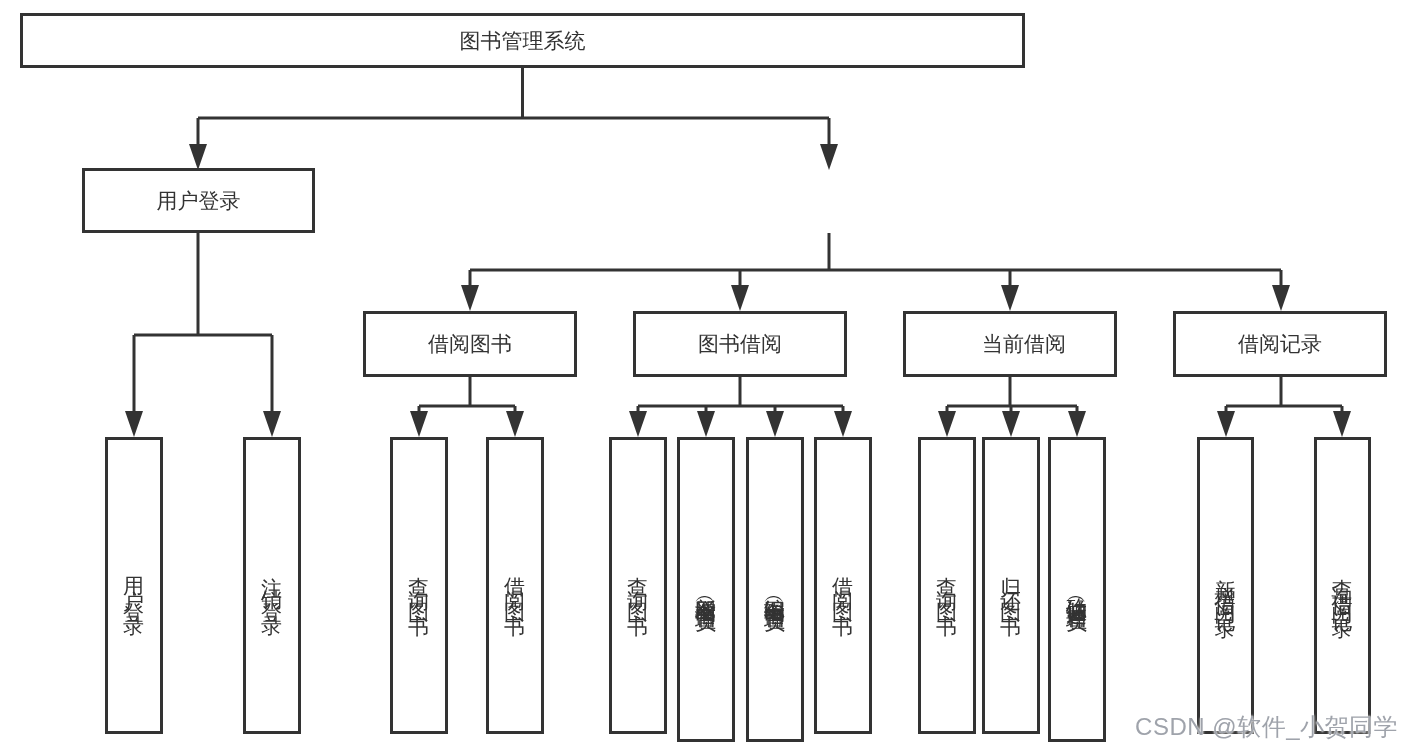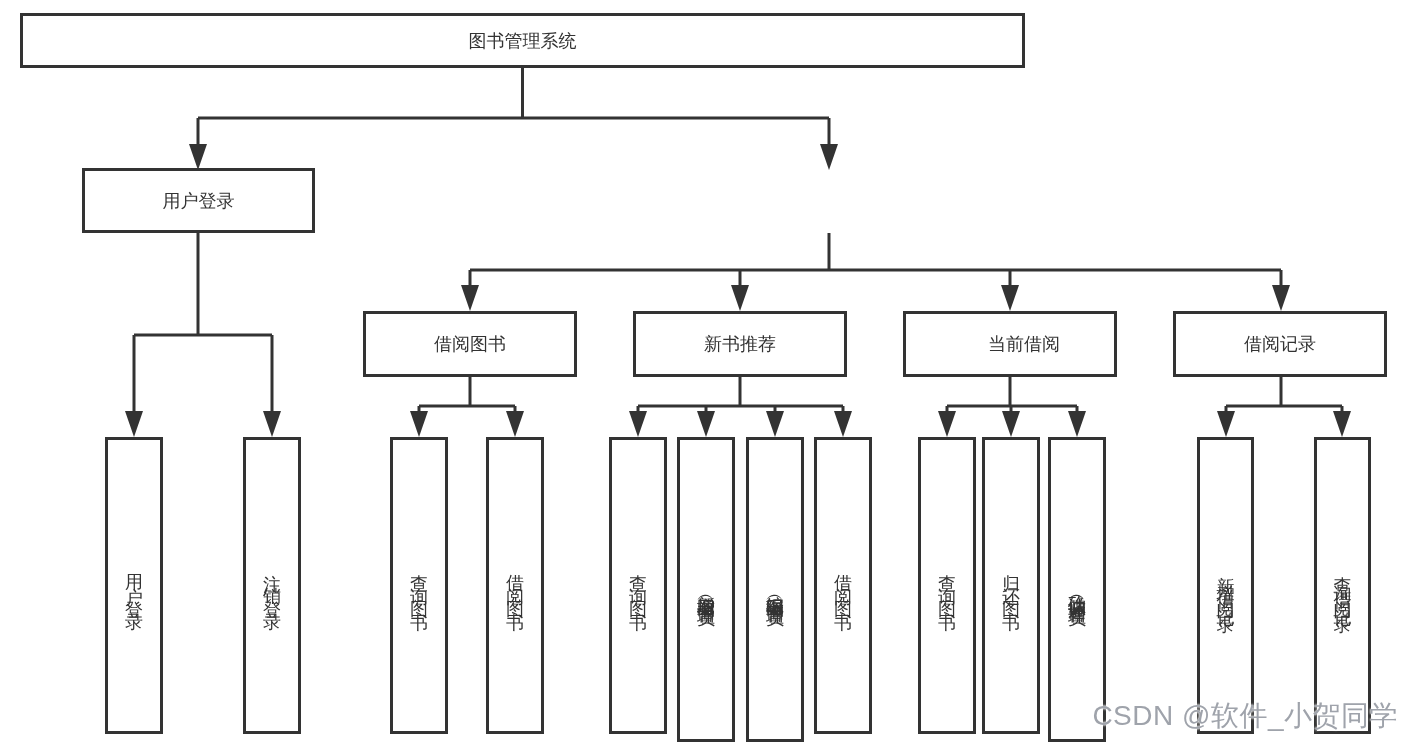--- a/index.html
+++ b/index.html
@@ -19,36 +19,36 @@
   svg.wires { position: absolute; left: 0; top: 0; z-index: 1; }
   .ln { fill: none; stroke: var(--line); stroke-width: 3; }
   .ar { fill: var(--line); stroke: none; }
   .box {
     position: absolute; z-index: 2;
     box-sizing: border-box;
     border: 3px solid var(--line);
     background: var(--background);
     display: flex; align-items: center; justify-content: center;
     color: var(--text);
-    font-size: 18px;
+    font-size: 21px;
     text-align: center;
   }
   .leaf { width: 58px; top: 437px; height: 297px; }
   .leaf span {
     writing-mode: vertical-rl;
     text-orientation: mixed;
     line-height: 1.0;
   }
   .leaf.tall { height: 305px; }
   .sp-wide  span { letter-spacing: 13px; }
   .sp-mid   span { letter-spacing: 8px; }
   .sp-tight span { letter-spacing: 2px; }
   .watermark {
-    position: absolute; right: 7px; bottom: 12px; z-index: 10;
-    font-size: 28px;
+    position: absolute; right: 7px; bottom: 4px; z-index: 10;
+    font-size: 24px;
     color: var(--watermark);
     letter-spacing: 0.5px;
     text-shadow: 0 0 2px #fff, 0 0 3px #fff;
     white-space: nowrap;
   }
 </style>
 </head>
 <body>
 
 <div class="canvas">
@@ -134,21 +134,21 @@
   </div>
 
   <div class="box" style="left:82px; top:168px; width:233px; height:65px;">
     <span>用户登录</span>
   </div>
 
   <div class="box" style="left:363px; top:311px; width:214px; height:66px;">
     <span>借阅图书</span>
   </div>
   <div class="box" style="left:633px; top:311px; width:214px; height:66px;">
-    <span>新书推荐</span>
+    <span>图书借阅</span>
   </div>
   <div class="box" style="left:903px; top:311px; width:214px; height:66px;padding-left:28px;">
     <span>当前借阅</span>
   </div>
   <div class="box" style="left:1173px; top:311px; width:214px; height:66px;">
     <span>借阅记录</span>
   </div>
 
   <div class="box leaf sp-wide" style="left:105px;">
     <span>用户登录</span>

